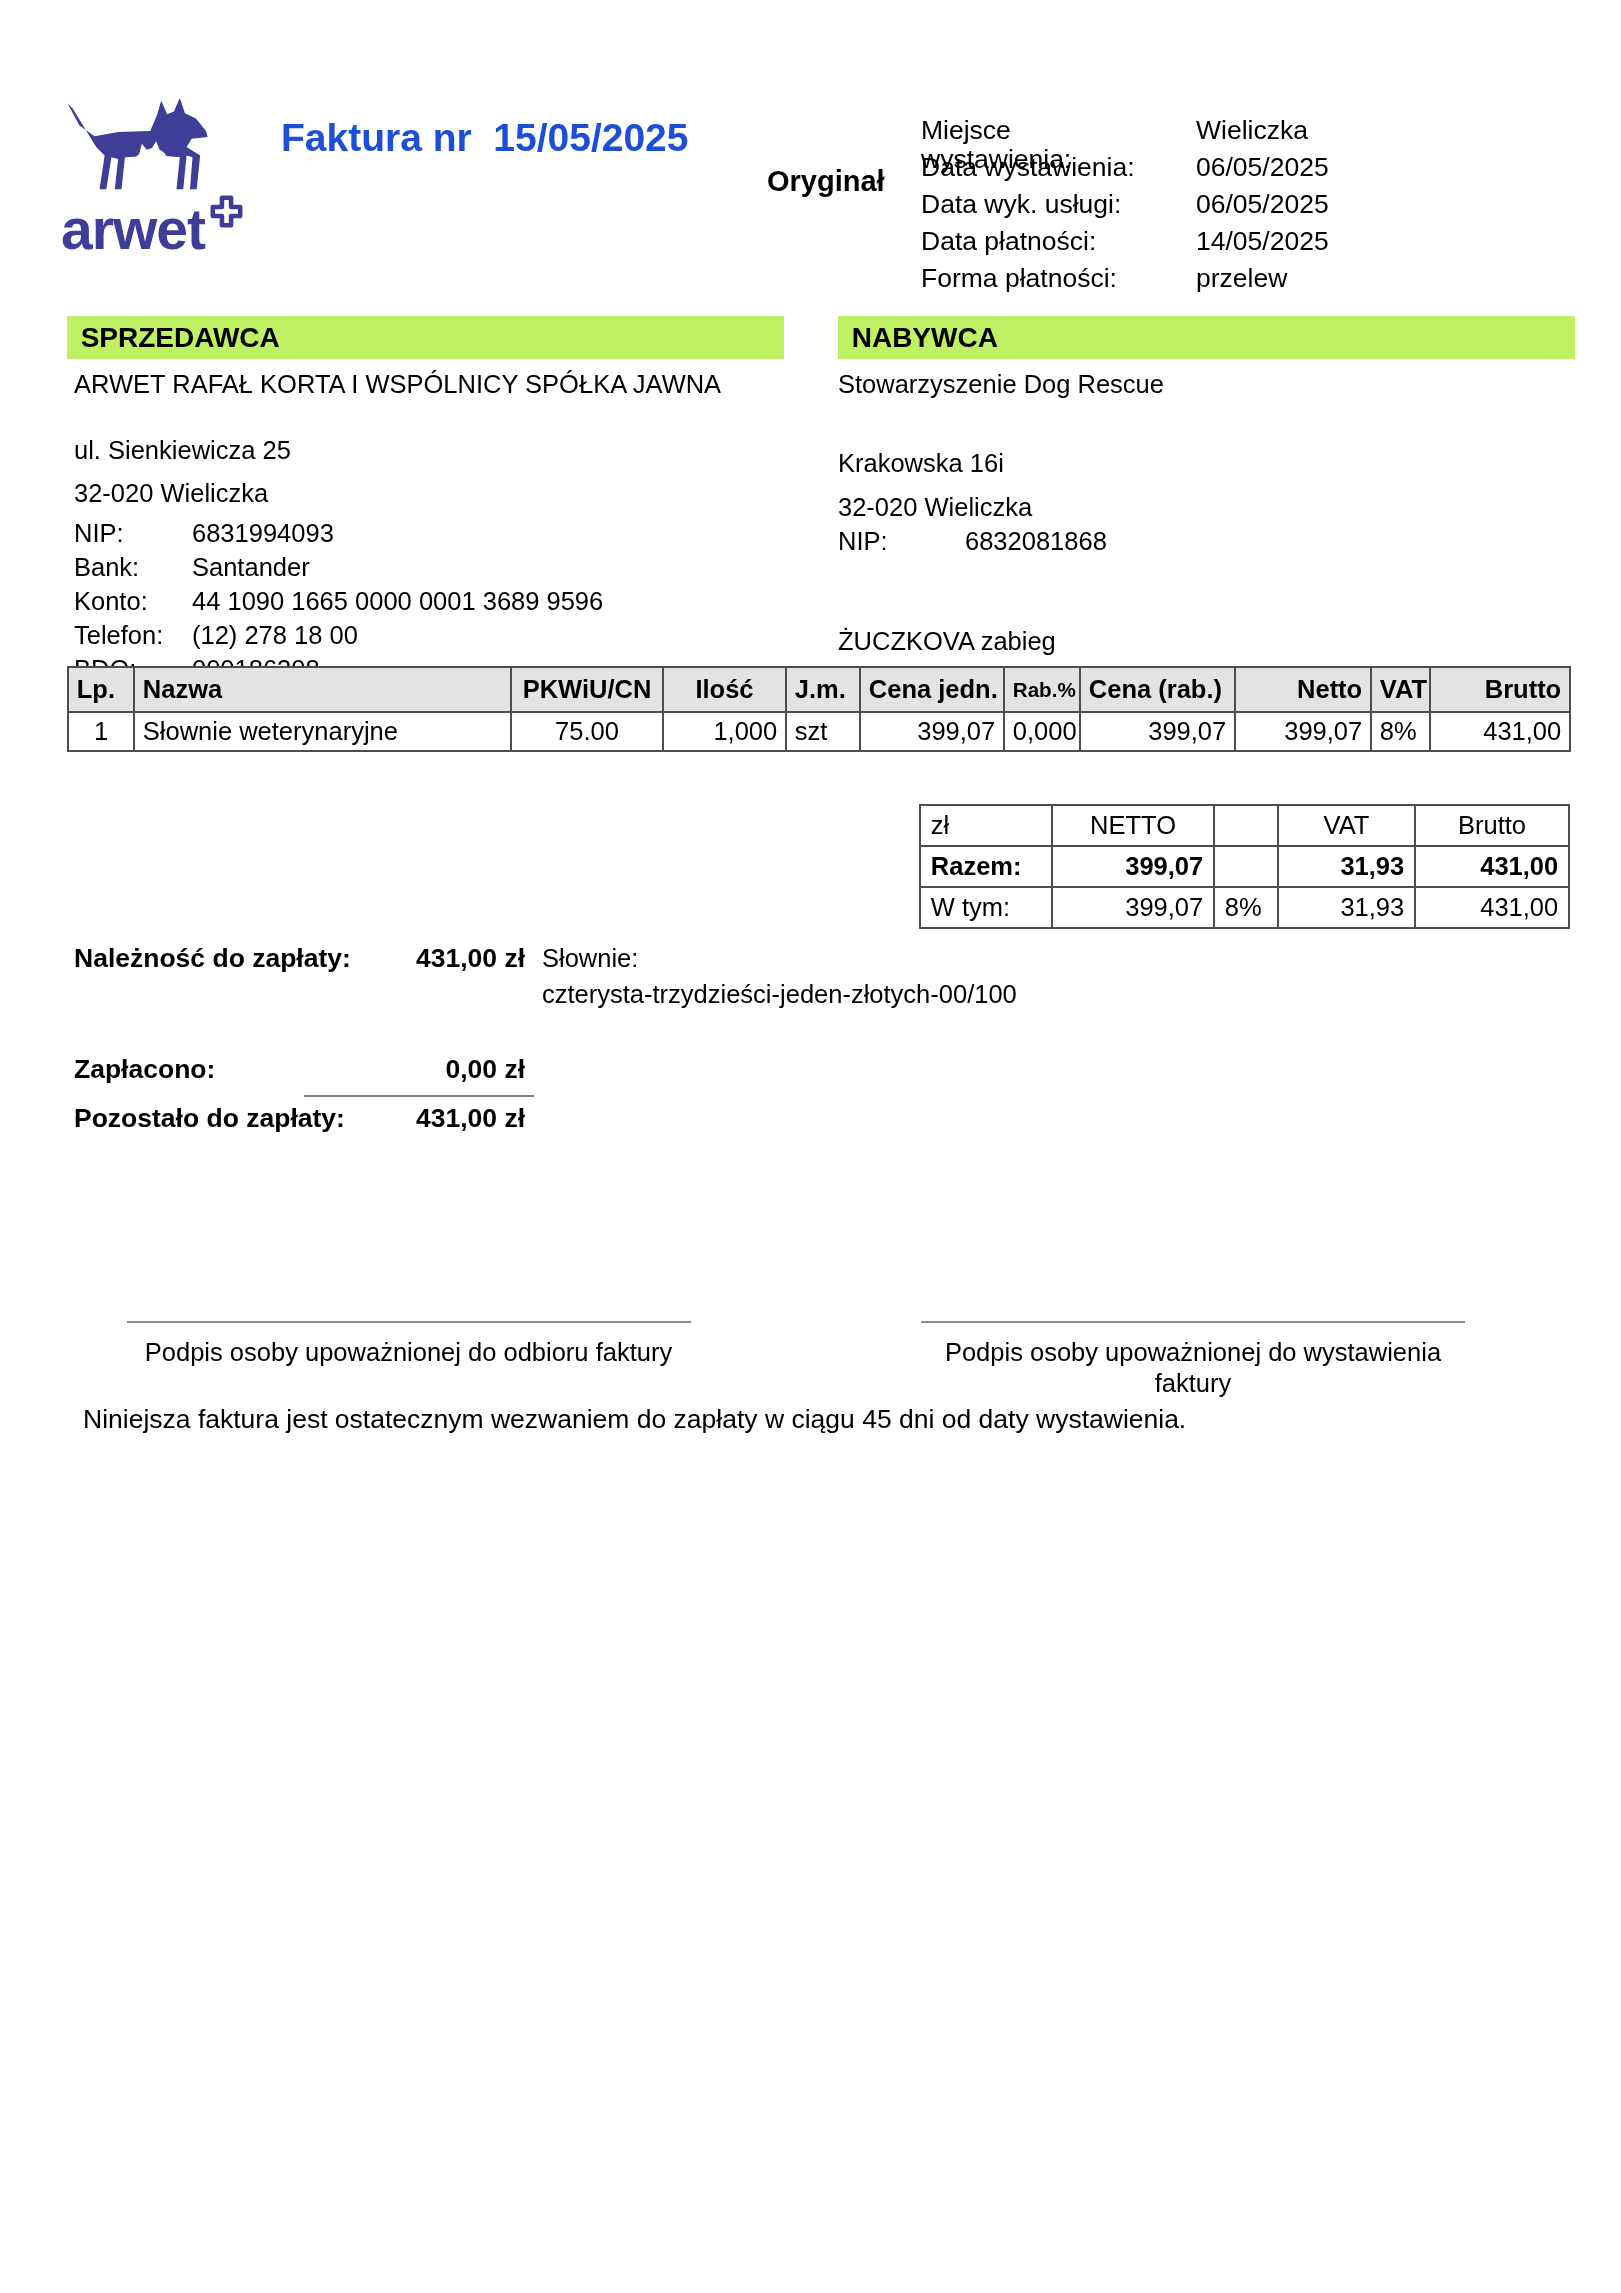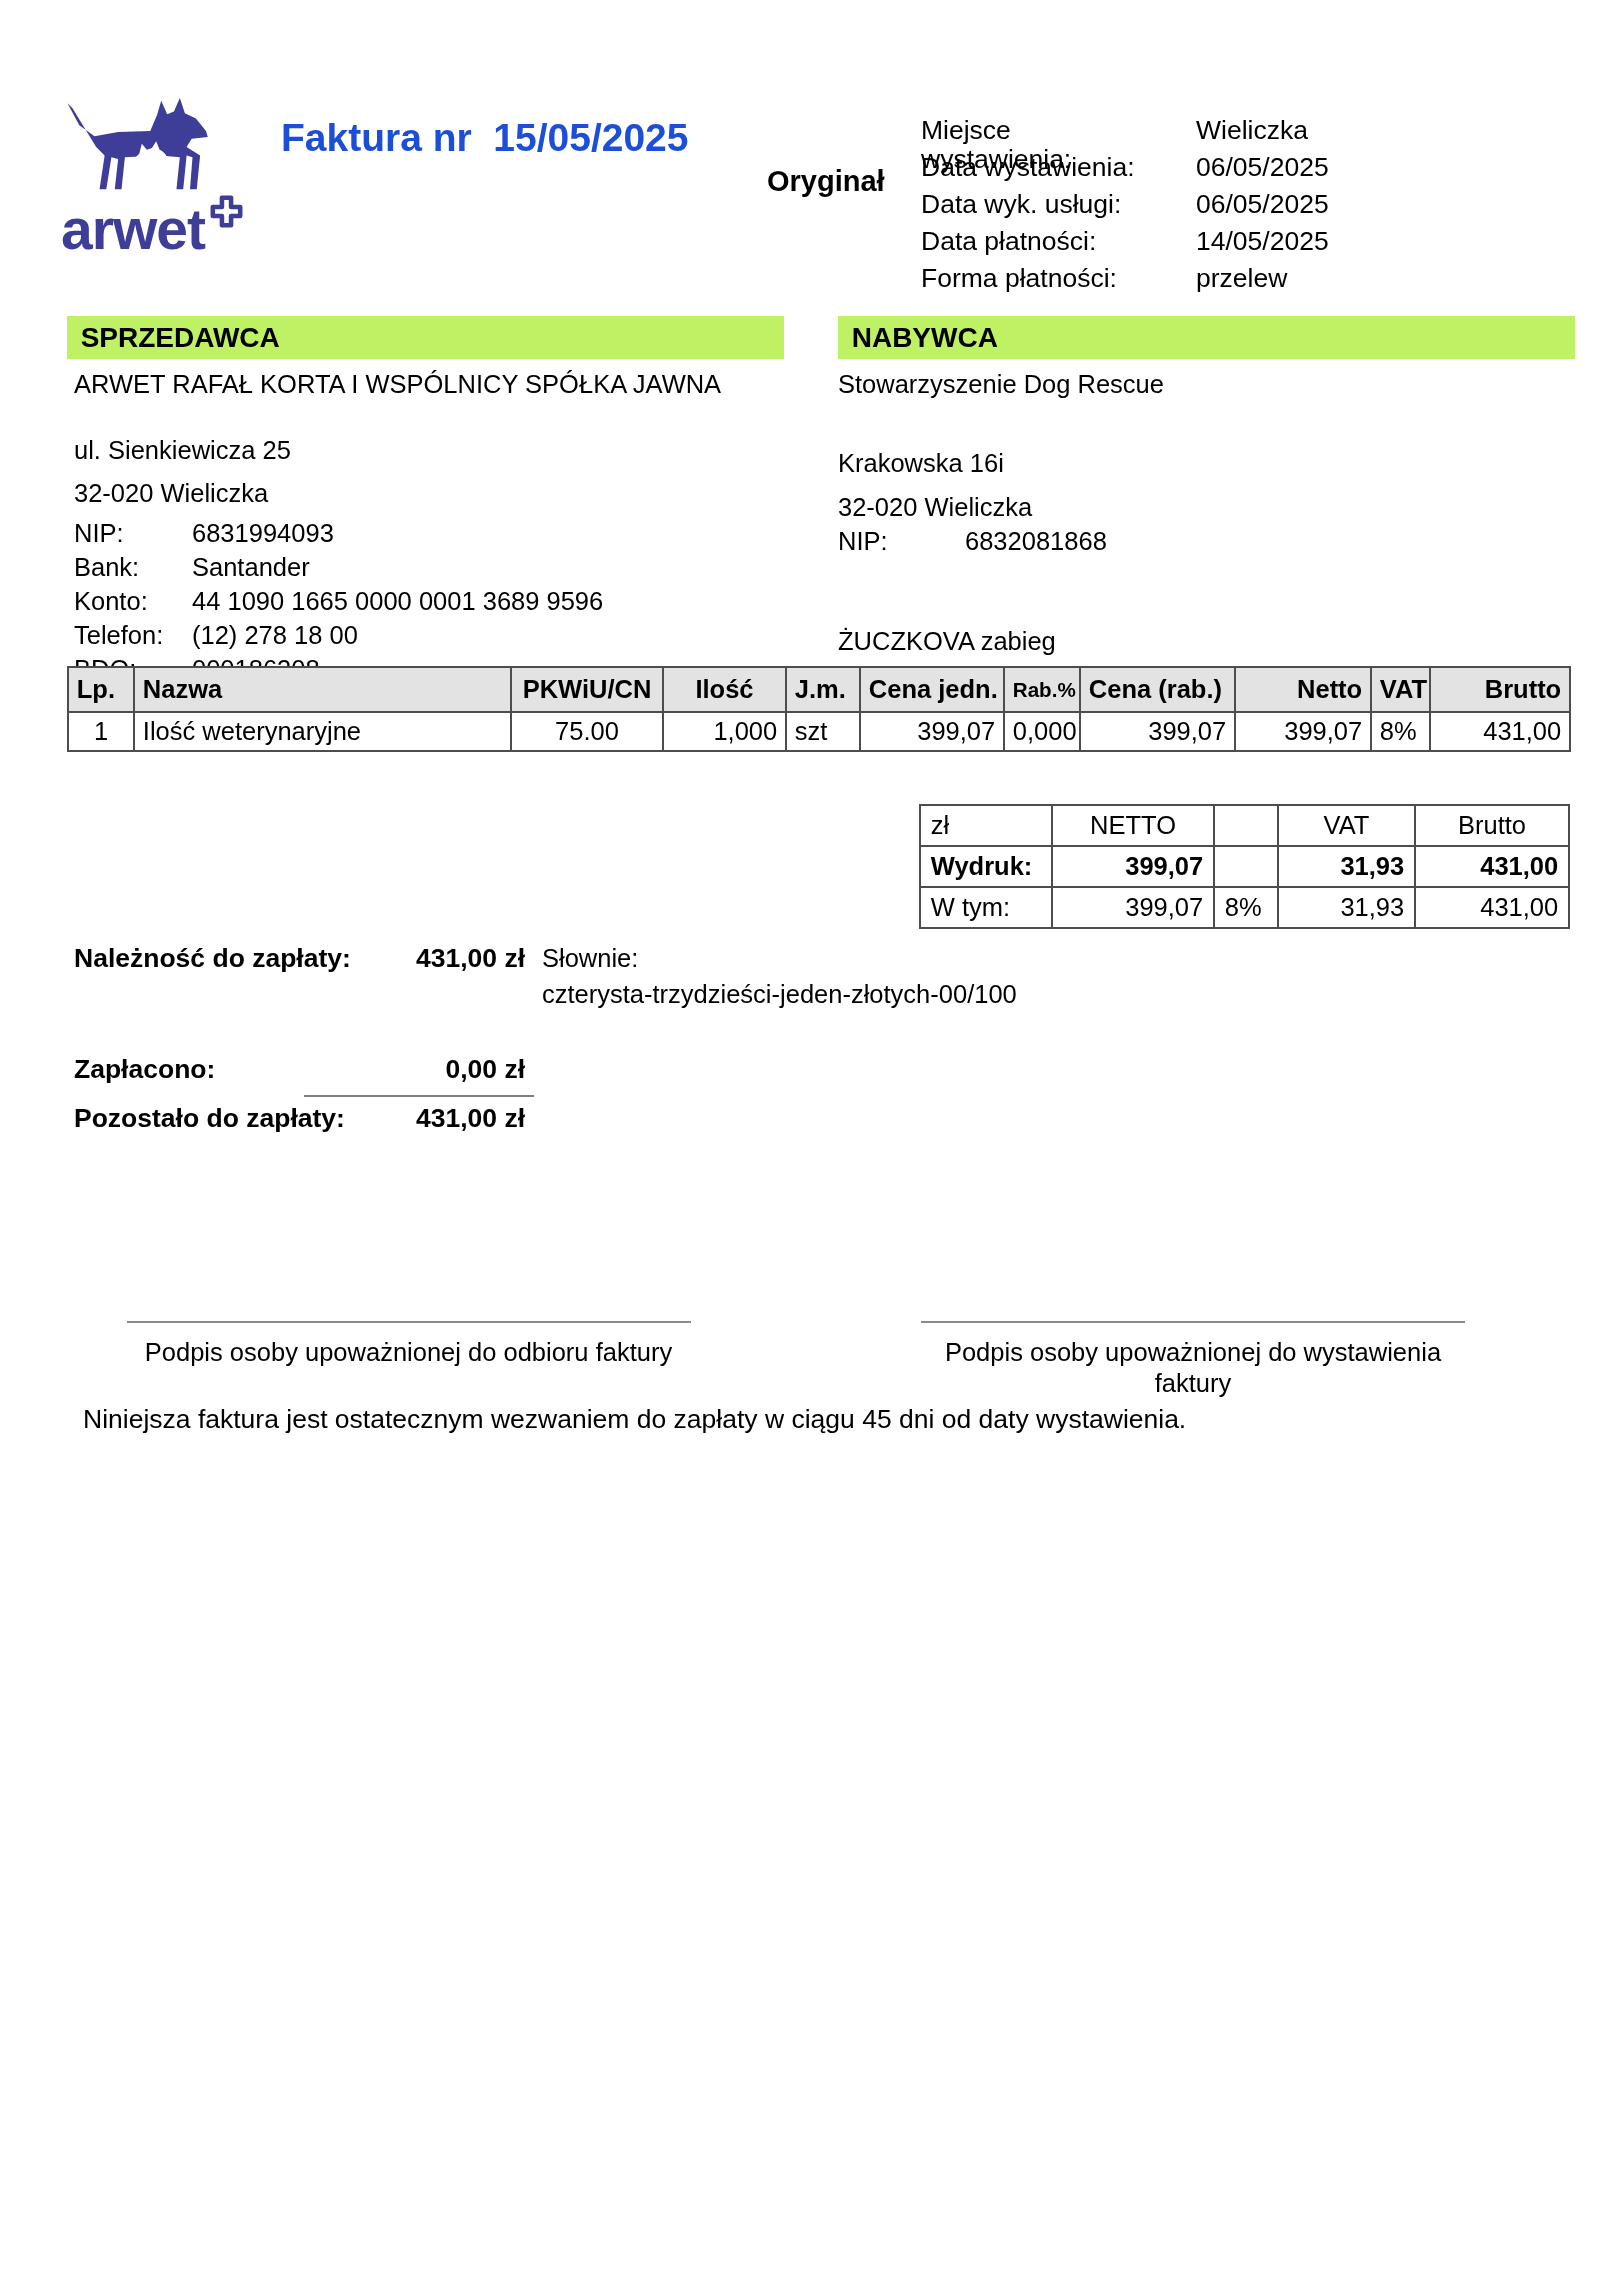--- a/index.html
+++ b/index.html
@@ -183,21 +183,21 @@
         <th class="small">Rab.%</th>
         <th class="lft">Cena (rab.)</th>
         <th class="rgt">Netto</th>
         <th class="lft">VAT</th>
         <th class="rgt">Brutto</th>
       </tr>
     </thead>
     <tbody>
       <tr>
         <td class="cen">1</td>
-        <td class="lft">Ilość weterynaryjne</td>
+        <td class="lft">Słownie weterynaryjne</td>
         <td class="cen">75.00</td>
         <td class="rgt">1,000</td>
         <td class="lft">szt</td>
         <td class="rgt">399,07</td>
         <td class="lft">0,000</td>
         <td class="rgt">399,07</td>
         <td class="rgt">399,07</td>
         <td class="lft">8%</td>
         <td class="rgt">431,00</td>
       </tr>
@@ -216,21 +216,21 @@
       <tr>
         <th class="lft">zł</th>
         <th class="cen">NETTO</th>
         <th class="cen"></th>
         <th class="cen">VAT</th>
         <th class="cen">Brutto</th>
       </tr>
     </thead>
     <tbody>
       <tr class="total">
-        <td class="lft">Wydruk:</td>
+        <td class="lft">Razem:</td>
         <td class="rgt">399,07</td>
         <td class="lft"></td>
         <td class="rgt">31,93</td>
         <td class="rgt">431,00</td>
       </tr>
       <tr>
         <td class="lft">W tym:</td>
         <td class="rgt">399,07</td>
         <td class="lft">8%</td>
         <td class="rgt">31,93</td>

